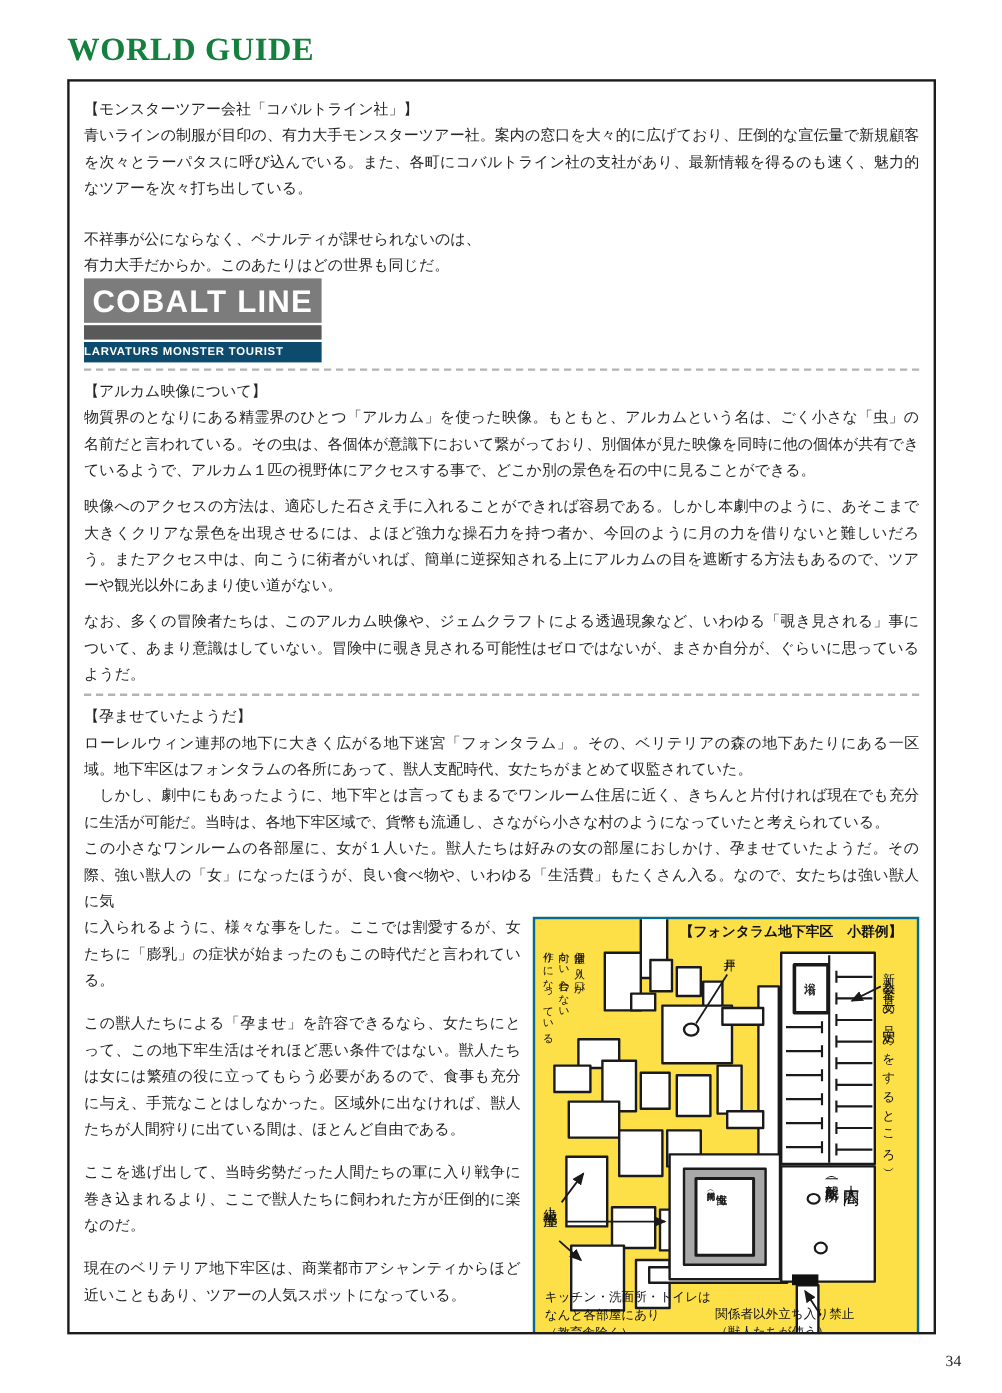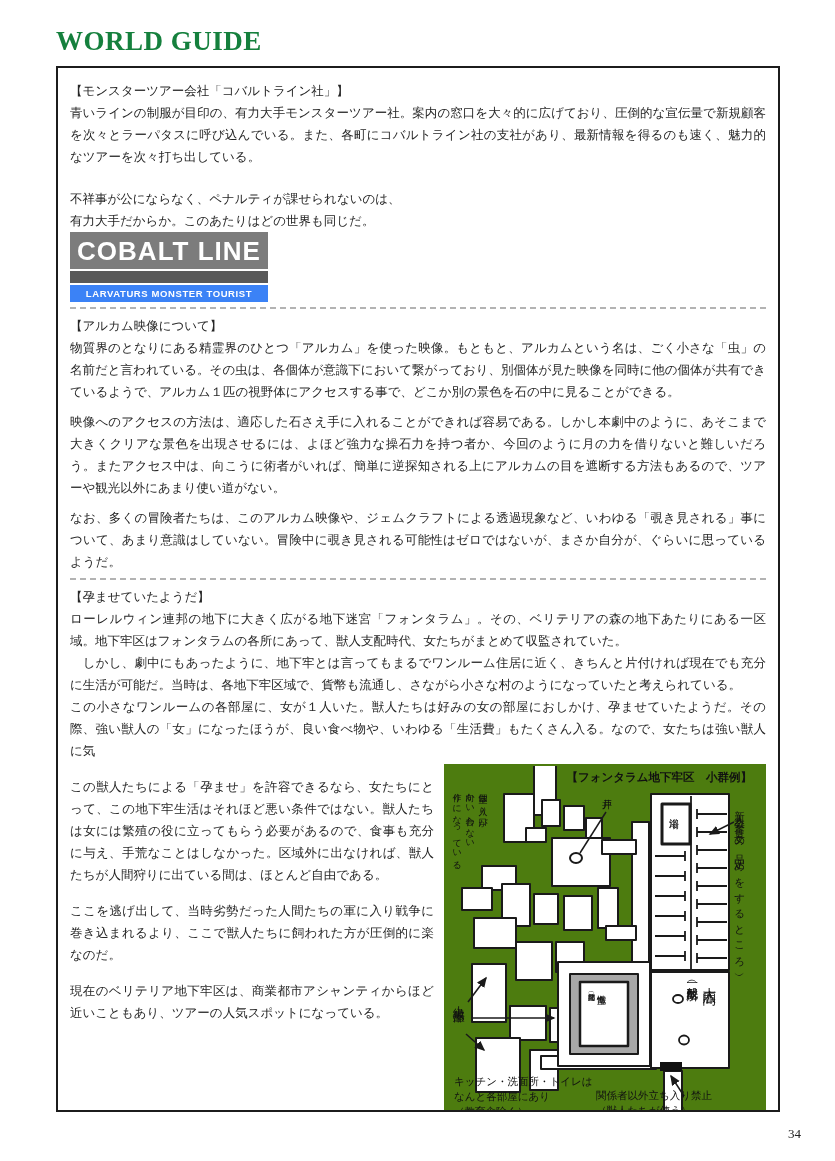--- a/index.html
+++ b/index.html
@@ -22,32 +22,32 @@
   .sec p{margin:0;}
   .sec .heading{margin:0;}
   .sep{border:none;border-top:2px dashed #b3b3b3;margin:5px 0 6px 0;}
   
   .s1-row{display:flex;align-items:flex-start;margin-top:6px;flex-direction:column;}
   .s1-row .txt{flex:1;white-space:pre-line;padding-top:14px;}
   .logo{width:198px;margin-right:32px;margin-top:0;}
   .logo .band1{height:37px;background:#7c7c7c;display:flex;align-items:center;justify-content:center;}
   .logo .band1 span{color:#ffffff;font-weight:700;font-size:26px;letter-spacing:1px;}
   .logo .band2{height:12px;background:#595959;margin-top:2px;}
-  .logo .band3{height:17px;background:#3b82f6;margin-top:2px;display:flex;align-items:center;justify-content:center;}
+  .logo .band3{height:17px;background:#0c4a6e;margin-top:2px;display:flex;align-items:center;}
   .logo .band3 span{color:#fff;font-weight:700;font-size:9.5px;letter-spacing:.6px;}
   
   .s2 p{margin:8px 0 0 0;}
   .s2 p.first{margin-top:0;}
   
   .s3-narrow p{margin:14px 0 0 0;}
   .s3-narrow p.first{margin-top:0;}
   
   .map{
     position:relative;float:right;width:322px;height:366px;
-    margin:2px 0 4px 10px;background:#4d7c0f;border:2px solid #4d7c0f;box-sizing:border-box;
+    margin:2px 0 4px 10px;background:#fde047;border:2px solid #0369a1;box-sizing:border-box;
   }
   .map svg{position:absolute;left:0;top:0;}
   .mlabel{position:absolute;color:#111;line-height:1.15;}
   .vert{writing-mode:vertical-rl;text-orientation:mixed;}
   .map-title{left:78px;top:5px;width:228px;font-size:11.5px;font-weight:700;text-align:right;white-space:nowrap;}
   .rooms-note{left:4px;top:20px;font-size:9px;letter-spacing:1px;line-height:13px;white-space:pre-line;height:86px;}
   .well-label{left:155px;top:25px;font-size:10px;letter-spacing:1px;}
   .bath-label{left:222px;top:44px;font-size:10px;letter-spacing:1px;}
   .training-label{left:288px;top:36px;font-size:10.5px;letter-spacing:4px;height:324px;}
   .upper-label{left:5px;top:230px;font-size:12px;letter-spacing:2px;}
@@ -212,20 +212,21 @@
           <span class="vert sub">（一般配給所）</span>
         </div>
         <div class="mlabel kitchen-note">キッチン・洗面所・トイレは
 なんと各部屋にあり
 （教育舎除く）</div>
         <div class="mlabel restricted-note">関係者以外立ち入り禁止
 （獣人たちが使う）</div>
       </div>
 
       <div class="s3-narrow">
+        <p class="first">に入られるように、様々な事をした。ここでは割愛するが、女たちに「膨乳」の症状が始まったのもこの時代だと言われている。</p>
         <p>この獣人たちによる「孕ませ」を許容できるなら、女たちにとって、この地下牢生活はそれほど悪い条件ではない。獣人たちは女には繁殖の役に立ってもらう必要があるので、食事も充分に与え、手荒なことはしなかった。区域外に出なければ、獣人たちが人間狩りに出ている間は、ほとんど自由である。</p>
         <p>ここを逃げ出して、当時劣勢だった人間たちの軍に入り戦争に巻き込まれるより、ここで獣人たちに飼われた方が圧倒的に楽なのだ。</p>
         <p>現在のベリテリア地下牢区は、商業都市アシャンティからほど近いこともあり、ツアーの人気スポットになっている。</p>
       </div>
     </div>
 
   </div>
 
   <div class="page-number">34</div>
 

